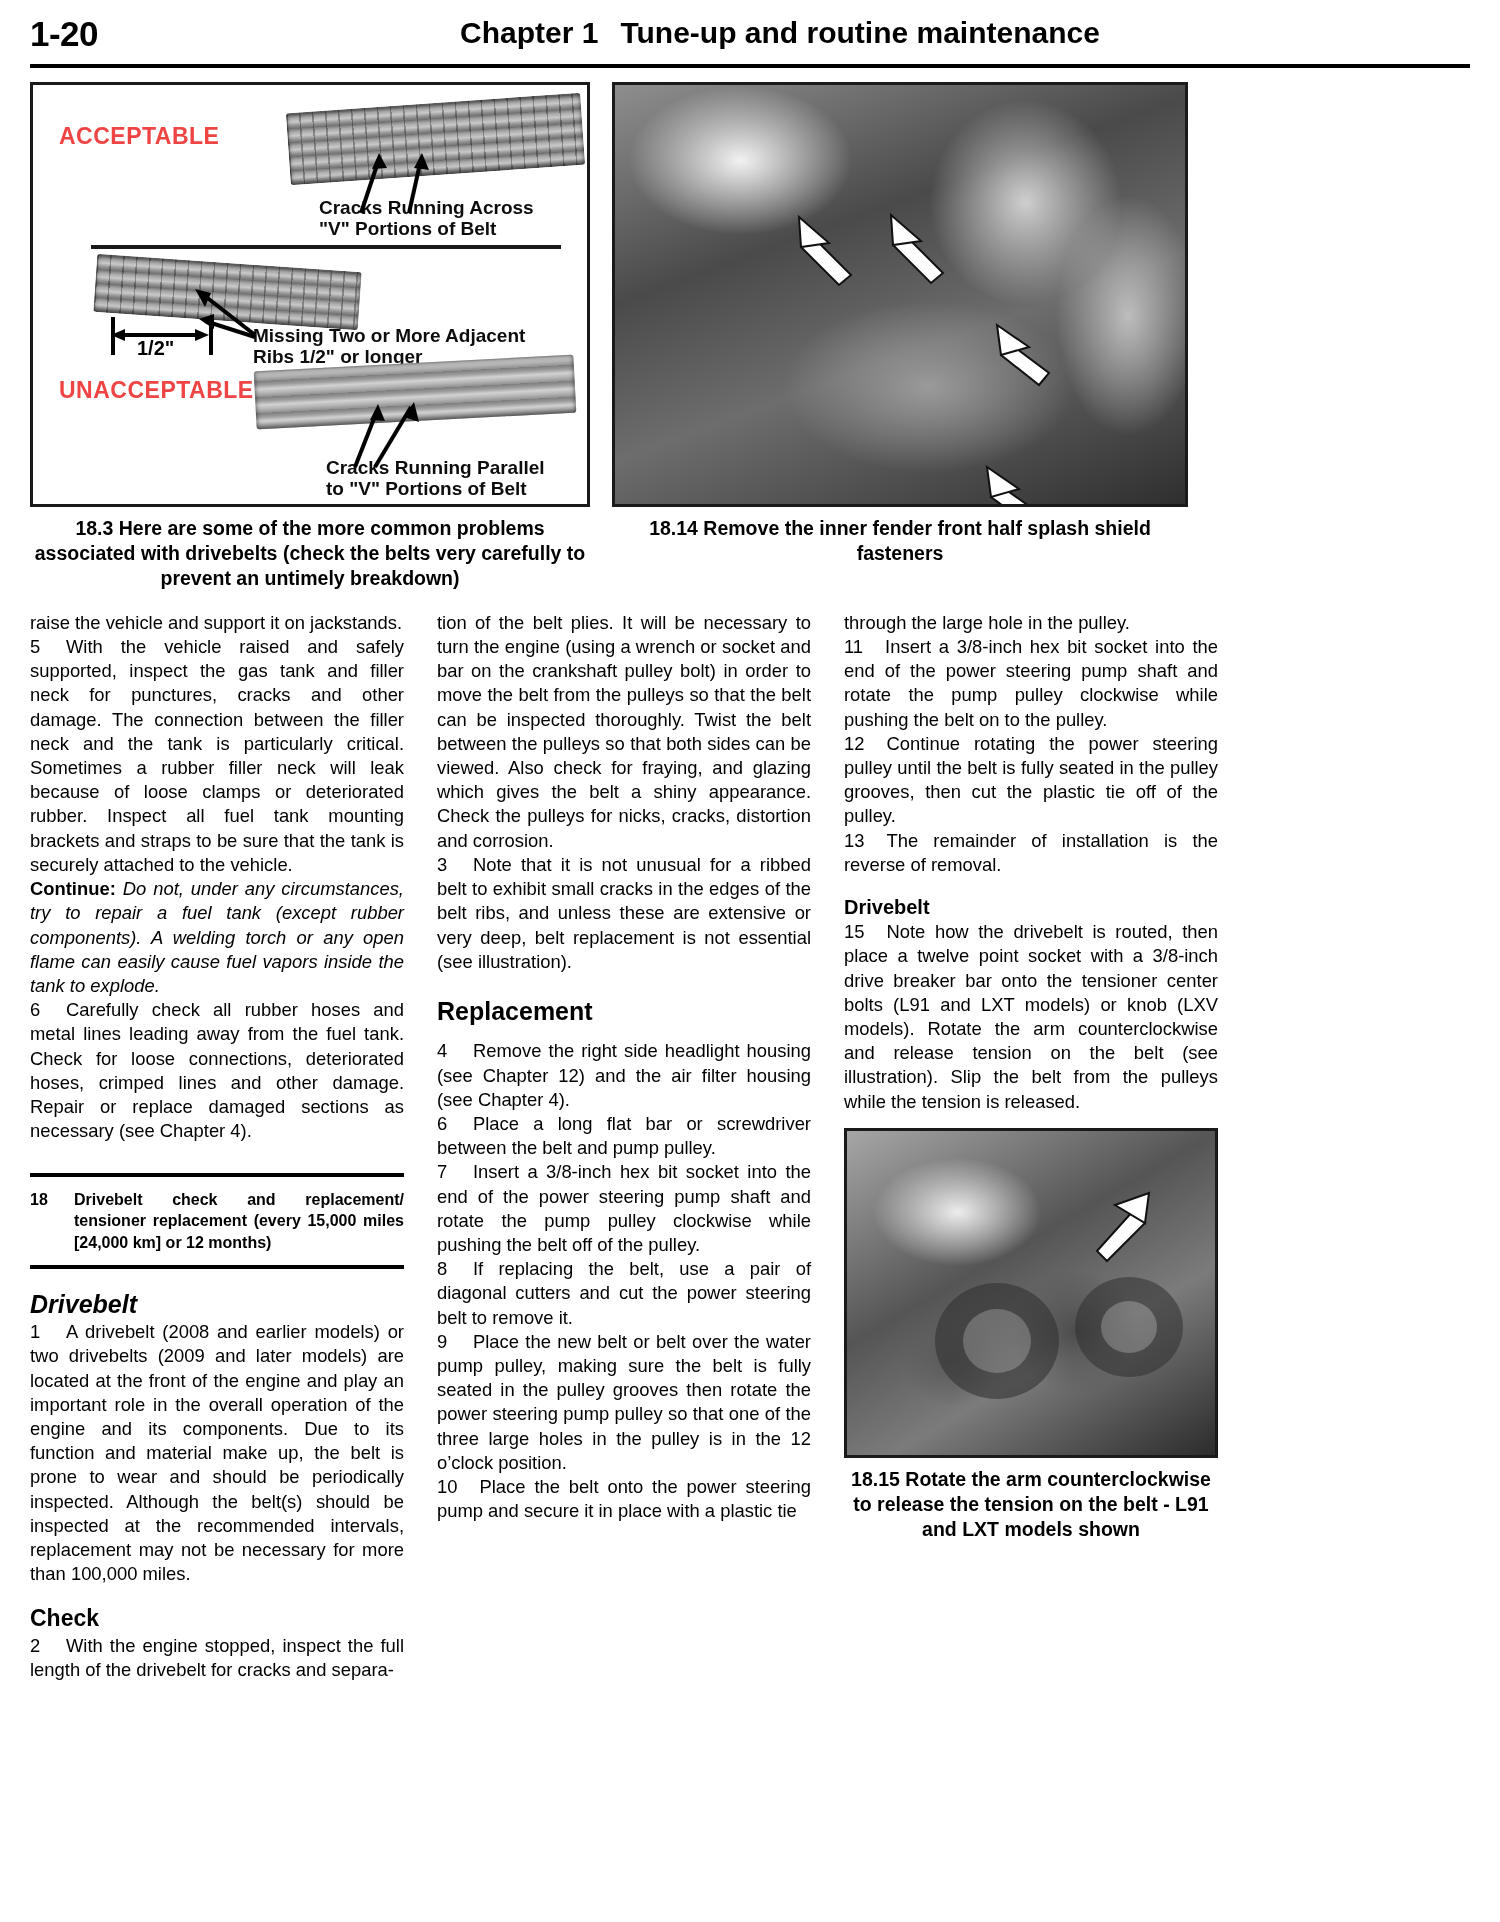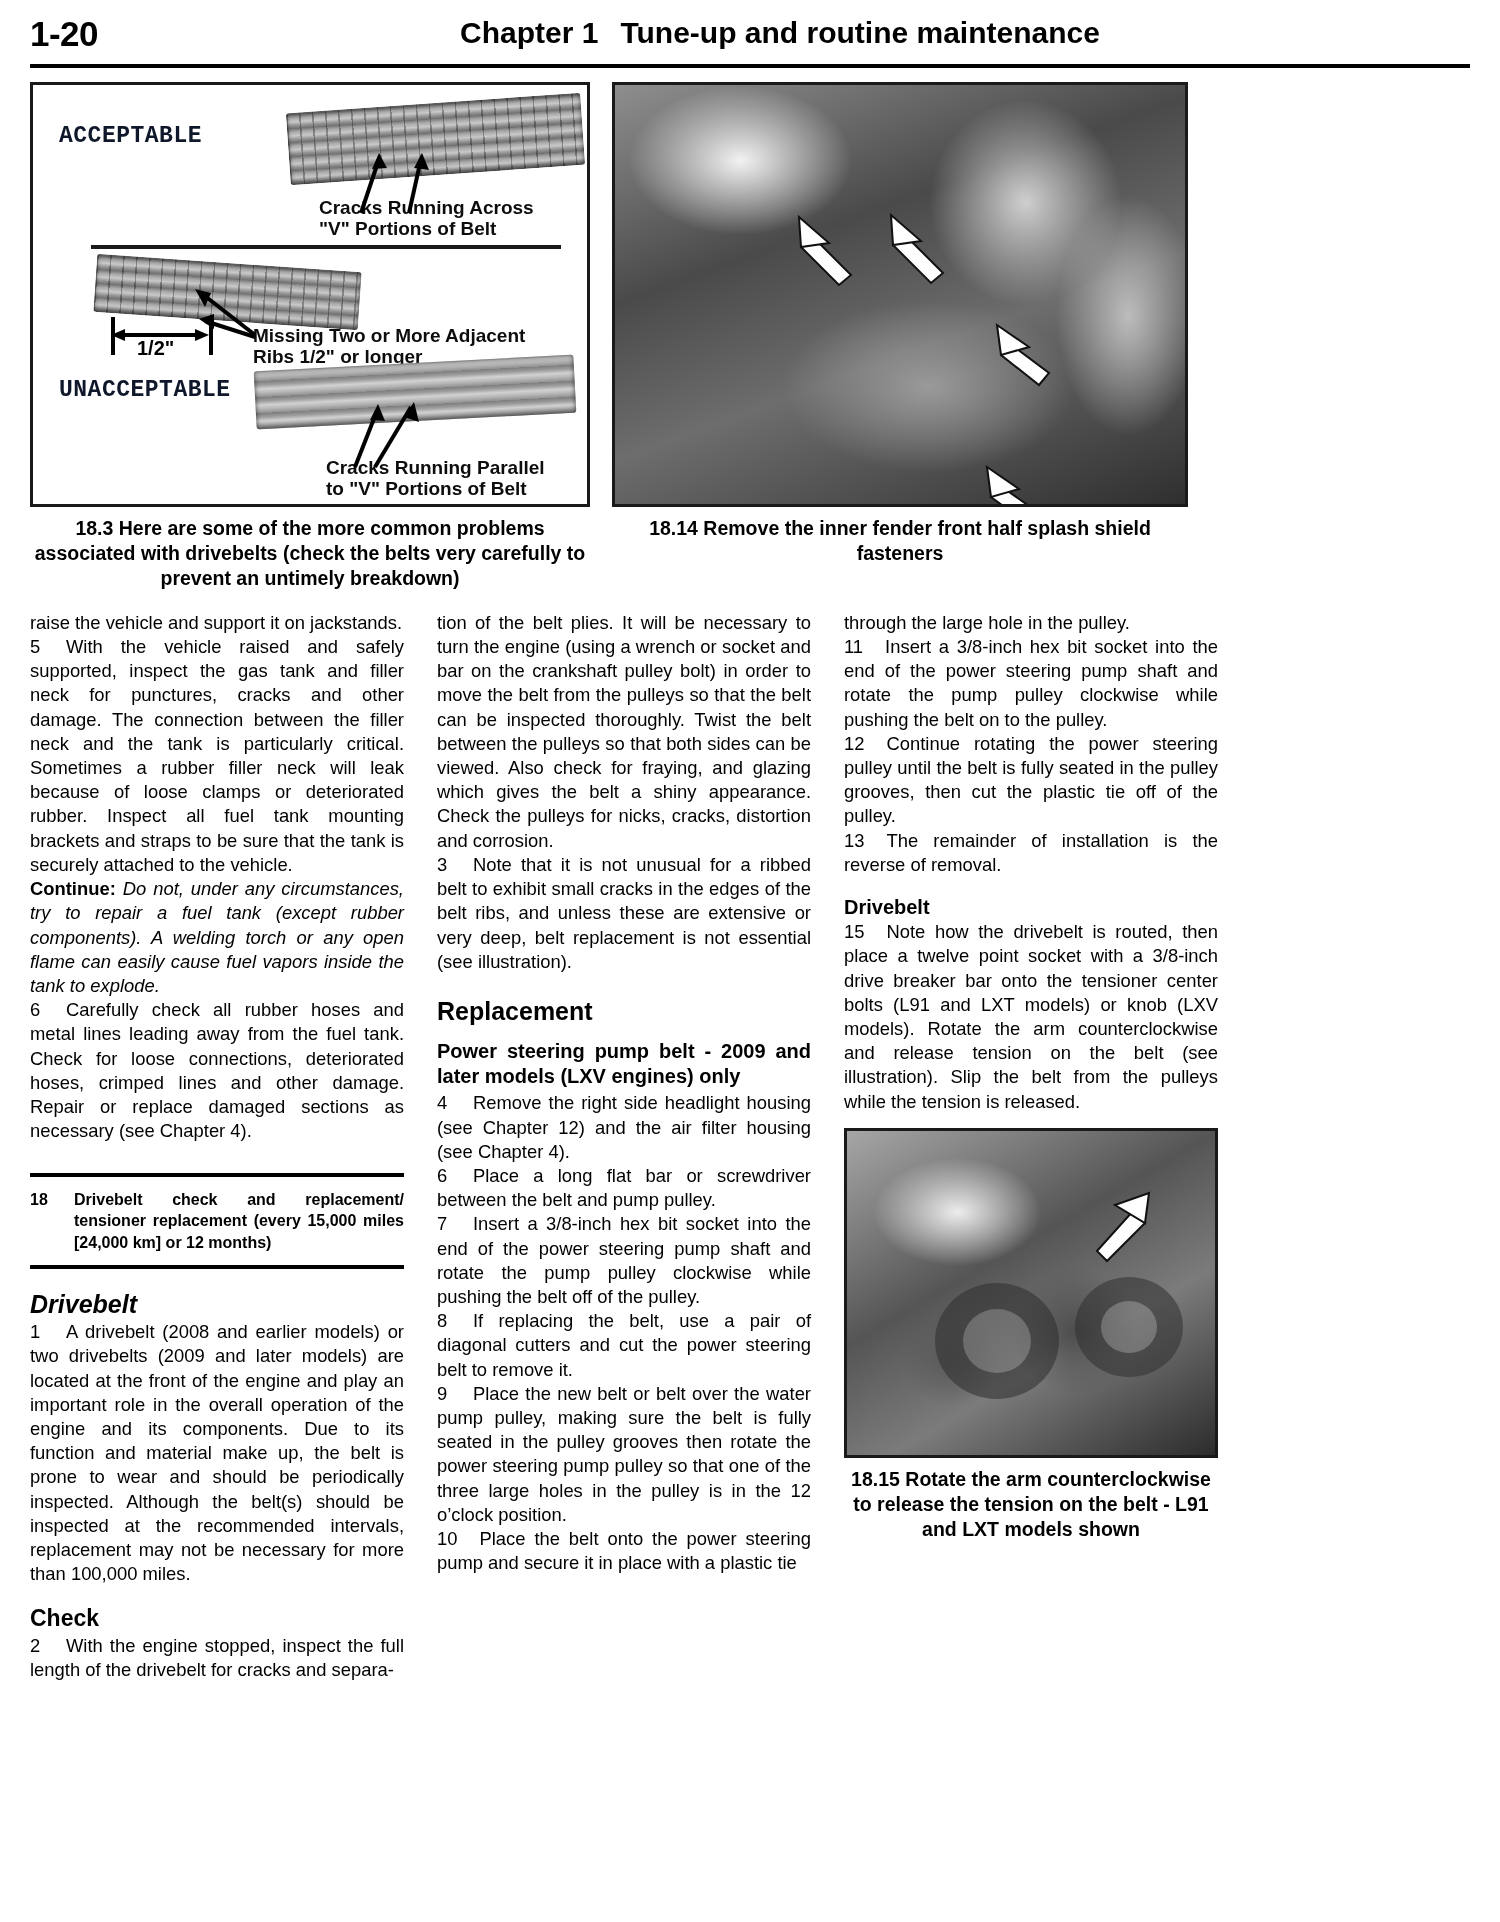--- a/index.html
+++ b/index.html
@@ -76,22 +76,21 @@
   .fig-belt-diagram {
     height: 425px;
   }
 
   
   .belt-label {
     position: absolute;
     font-size: 23px;
     font-weight: bold;
     letter-spacing: 0.5px;
-    color: #0f172a;
-    font-family: Liberation Mono, monospace;
+    color: #ef4444;
   }
   .belt-callout {
     position: absolute;
     font-size: 19px;
     font-weight: bold;
     line-height: 1.12;
     color: #0d0d0d;
   }
   .belt-strip {
     position: absolute;
@@ -347,21 +346,20 @@
 
       <h3 class="sec-sub-upright">Check</h3>
       <p><span class="num">2</span><span>With the engine stopped, inspect the full length of the drivebelt for cracks and separa-</span></p>
     </div>
 
     <div class="col">
       <p class="cont">tion of the belt plies. It will be necessary to turn the engine (using a wrench or socket and bar on the crankshaft pulley bolt) in order to move the belt from the pulleys so that the belt can be inspected thoroughly. Twist the belt between the pulleys so that both sides can be viewed. Also check for fraying, and glazing which gives the belt a shiny appearance. Check the pulleys for nicks, cracks, distortion and corrosion.</p>
       <p><span class="num">3</span><span>Note that it is not unusual for a ribbed belt to exhibit small cracks in the edges of the belt ribs, and unless these are extensive or very deep, belt replacement is not essential (see illustration).</span></p>
 
       <h3 class="replacement">Replacement</h3>
-      <h4 class="bold-sub">Power steering pump belt - 2009 and later models (LXV engines) only</h4>
 
       <p><span class="num">4</span><span>Remove the right side headlight housing (see Chapter 12) and the air filter housing (see Chapter 4).</span></p>
       <p><span class="num">6</span><span>Place a long flat bar or screwdriver between the belt and pump pulley.</span></p>
       <p><span class="num">7</span><span>Insert a 3/8-inch hex bit socket into the end of the power steering pump shaft and rotate the pump pulley clockwise while pushing the belt off of the pulley.</span></p>
       <p><span class="num">8</span><span>If replacing the belt, use a pair of diagonal cutters and cut the power steering belt to remove it.</span></p>
       <p><span class="num">9</span><span>Place the new belt or belt over the water pump pulley, making sure the belt is fully seated in the pulley grooves then rotate the power steering pump pulley so that one of the three large holes in the pulley is in the 12 o’clock position.</span></p>
       <p><span class="num">10</span><span>Place the belt onto the power steering pump and secure it in place with a plastic tie</span></p>
     </div>
 
     <div class="col">

